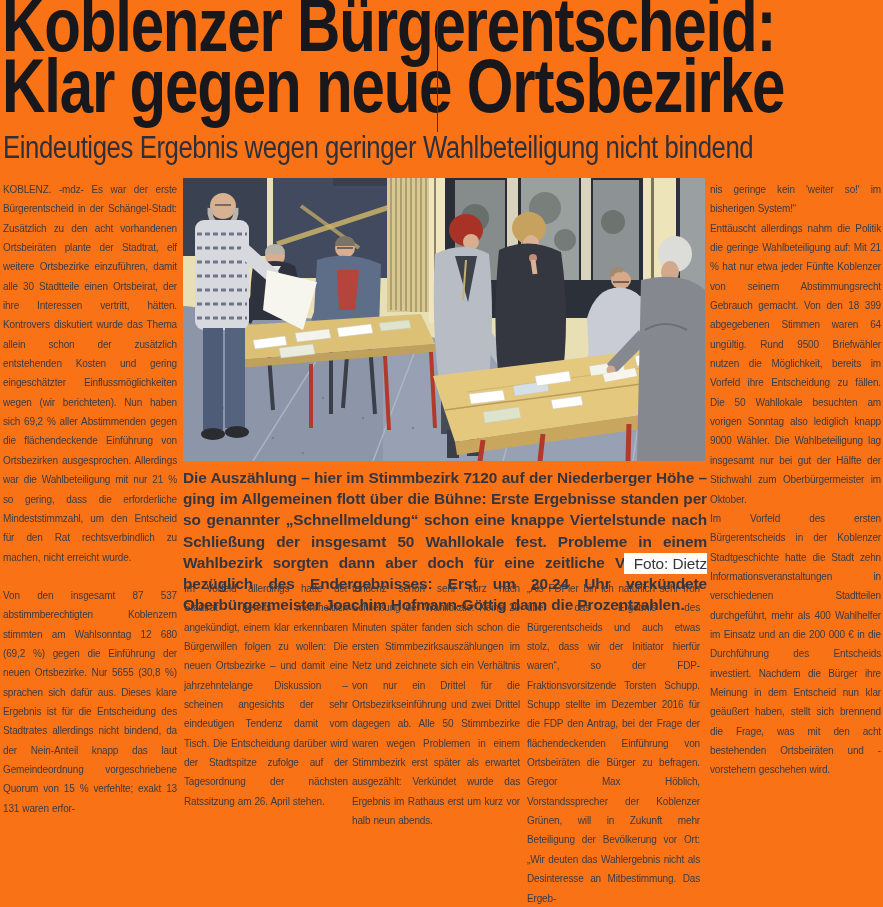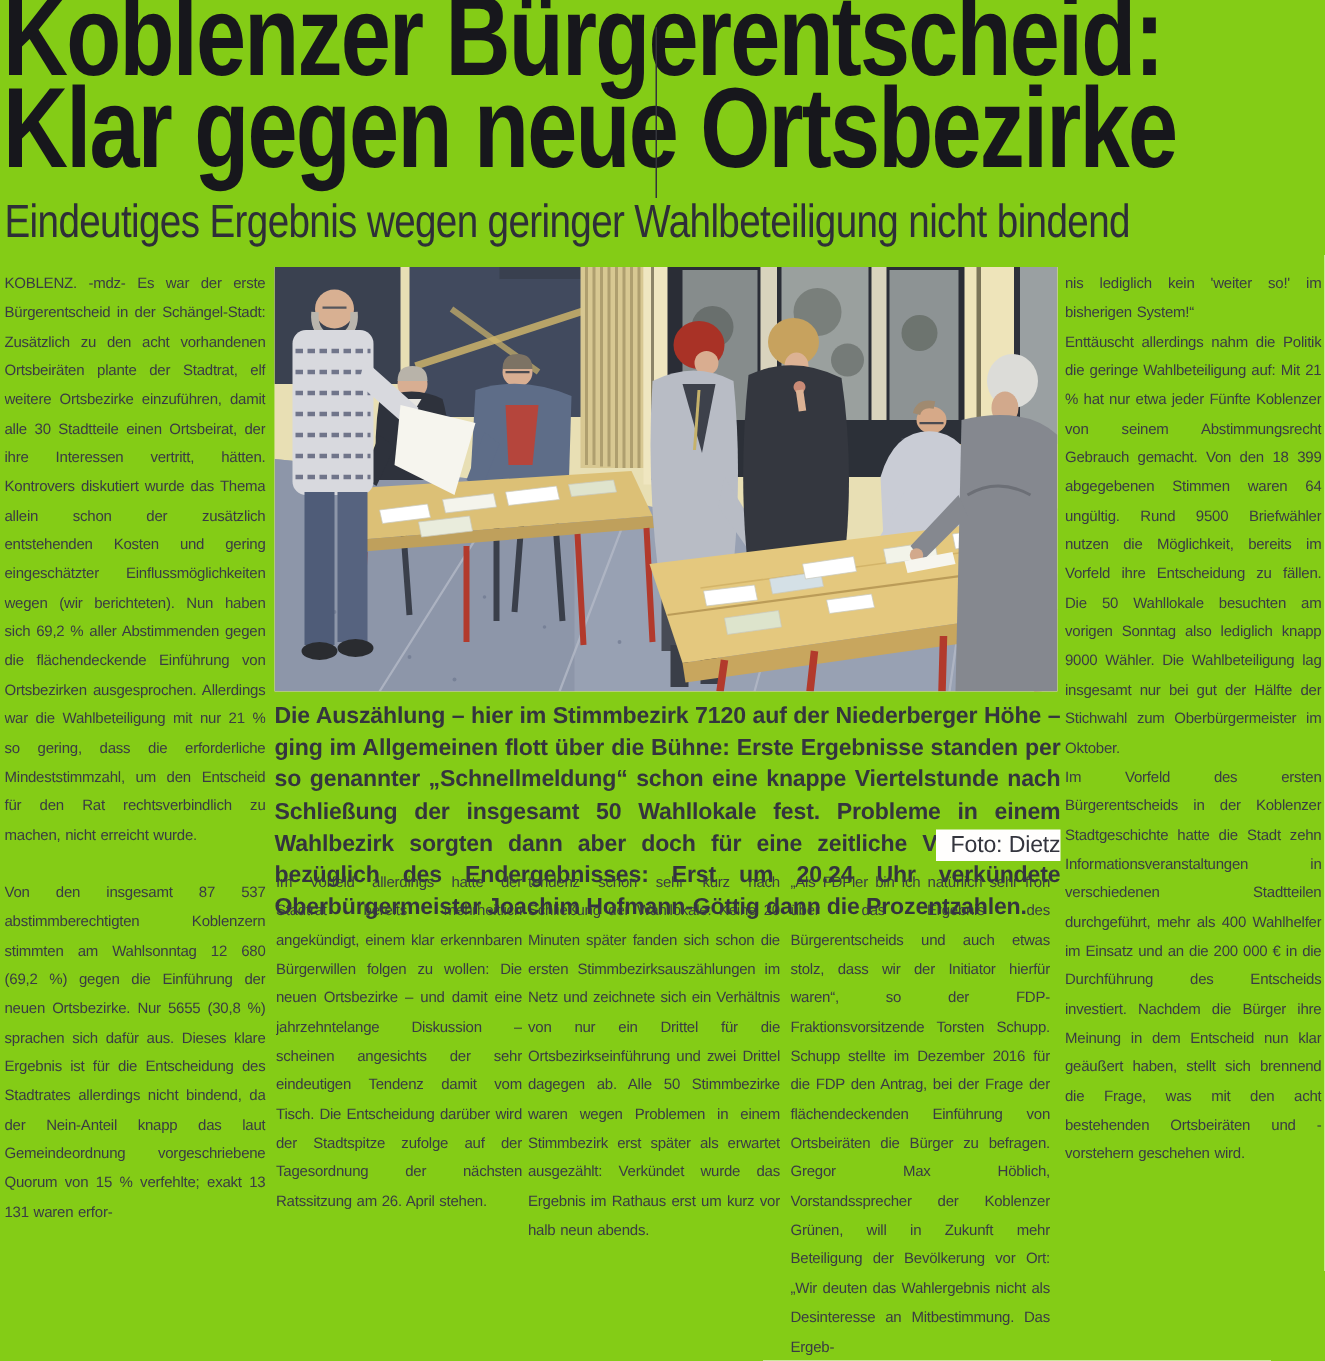--- a/index.html
+++ b/index.html
@@ -1,16 +1,16 @@
 <!DOCTYPE html>
 <html lang="de"><head>
 <meta charset="utf-8">
 <style>
   html,body{margin:0;padding:0;background:#ffffff;}
-  #page{position:relative;width:883px;height:907px;background:#84cc16;overflow:hidden;
+  #page{position:relative;width:883px;height:907px;background:#f97316;overflow:hidden;
         font-family:"Liberation Sans",sans-serif;color:#3a3b44;}
   
   .headline{position:absolute;left:2px;top:-6px;white-space:nowrap;
             font-weight:700;font-size:76px;line-height:61px;letter-spacing:-1.5px;
             color:#17171c;transform:scaleX(0.79);transform-origin:0 0;}
   .subheadline{position:absolute;left:3px;top:130px;white-space:nowrap;
             font-weight:400;font-size:31px;letter-spacing:-0.5px;color:#2e2f38;
             transform:scaleX(0.83);transform-origin:0 0;}
   .scan-line{position:absolute;left:437px;top:18px;width:1px;height:114px;background:#33343a;}
   
@@ -238,19 +238,19 @@
   <div id="col3" class="bodycol">
     <p>tendenz schon sehr kurz nach Schließung der Wahllokale: Keine 20 Minuten später fanden sich schon die ersten Stimmbezirksauszählungen im Netz und zeichnete sich ein Verhältnis von nur ein Drittel für die Ortsbezirkseinführung und zwei Drittel dagegen ab. Alle 50 Stimmbezirke waren wegen Problemen in einem Stimmbezirk erst später als erwartet ausgezählt: Verkündet wurde das Ergebnis im Rathaus erst um kurz vor halb neun abends.</p>
 
   </div>
 
   <div id="col4" class="bodycol">
     <p>„Als FDPler bin ich natürlich sehr froh über das Ergebnis des Bürgerentscheids und auch etwas stolz, dass wir der Initiator hierfür waren“, so der FDP-Fraktionsvorsitzende Torsten Schupp. Schupp stellte im Dezember 2016 für die FDP den Antrag, bei der Frage der flächendeckenden Einführung von Ortsbeiräten die Bürger zu befragen. Gregor Max Höblich, Vorstandssprecher der Koblenzer Grünen, will in Zukunft mehr Beteiligung der Bevölkerung vor Ort: „Wir deuten das Wahlergebnis nicht als Desinteresse an Mitbestimmung. Das Ergeb-</p>
   </div>
 
   <div id="col5" class="bodycol">
-    <p>nis lediglich kein 'weiter so!' im bisherigen System!“</p>
+    <p>nis geringe kein 'weiter so!' im bisherigen System!“</p>
     <p>Enttäuscht allerdings nahm die Politik die geringe Wahlbeteiligung auf: Mit 21 % hat nur etwa jeder Fünfte Koblenzer von seinem Abstimmungsrecht Gebrauch gemacht. Von den 18 399 abgegebenen Stimmen waren 64 ungültig. Rund 9500 Briefwähler nutzen die Möglichkeit, bereits im Vorfeld ihre Entscheidung zu fällen. Die 50 Wahllokale besuchten am vorigen Sonntag also lediglich knapp 9000 Wähler. Die Wahlbeteiligung lag insgesamt nur bei gut der Hälfte der Stichwahl zum Oberbürgermeister im Oktober.</p>
     <p>Im Vorfeld des ersten Bürgerentscheids in der Koblenzer Stadtgeschichte hatte die Stadt zehn Informationsveranstaltungen in verschiedenen Stadtteilen durchgeführt, mehr als 400 Wahlhelfer im Einsatz und an die 200 000 € in die Durchführung des Entscheids investiert. Nachdem die Bürger ihre Meinung in dem Entscheid nun klar geäußert haben, stellt sich brennend die Frage, was mit den acht bestehenden Ortsbeiräten und -vorstehern geschehen wird.</p>
 
   </div>
 
 </div>
 
 </body></html>

